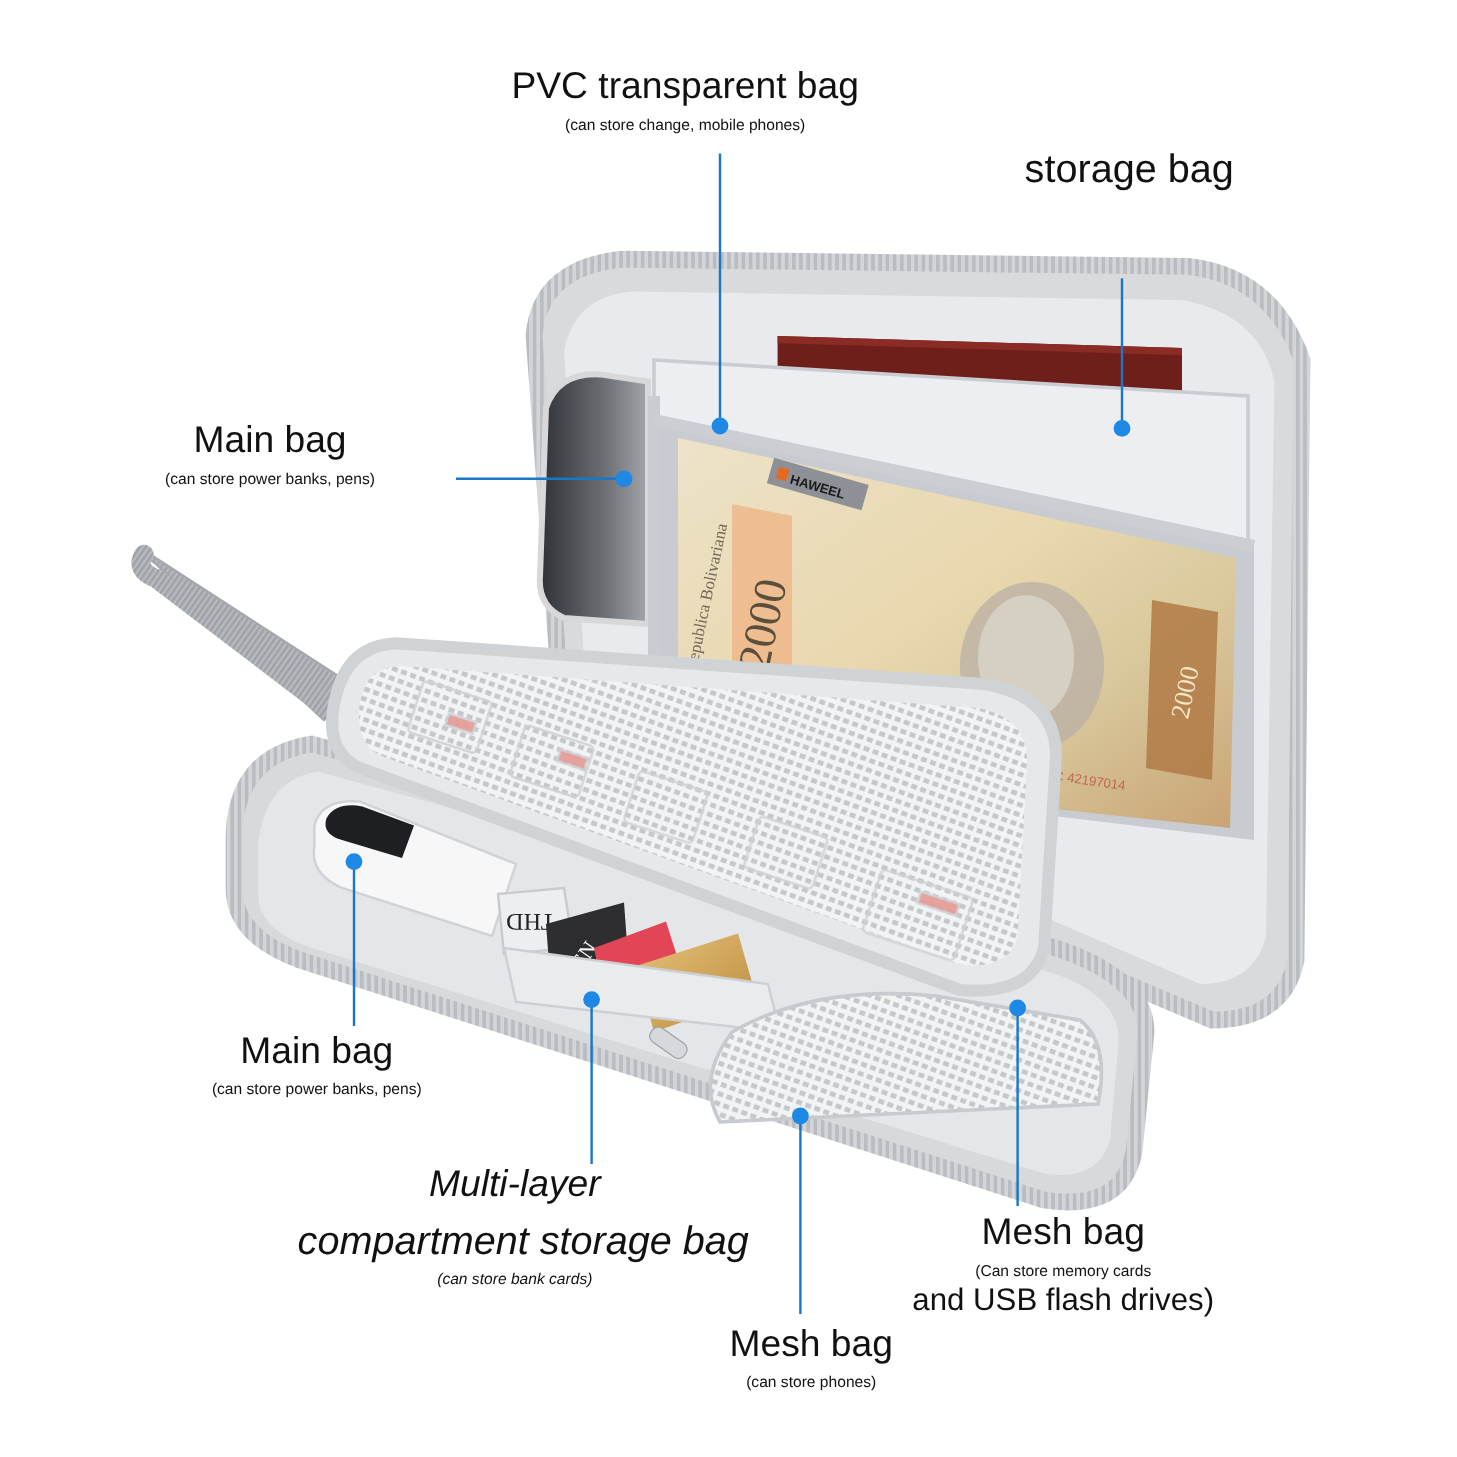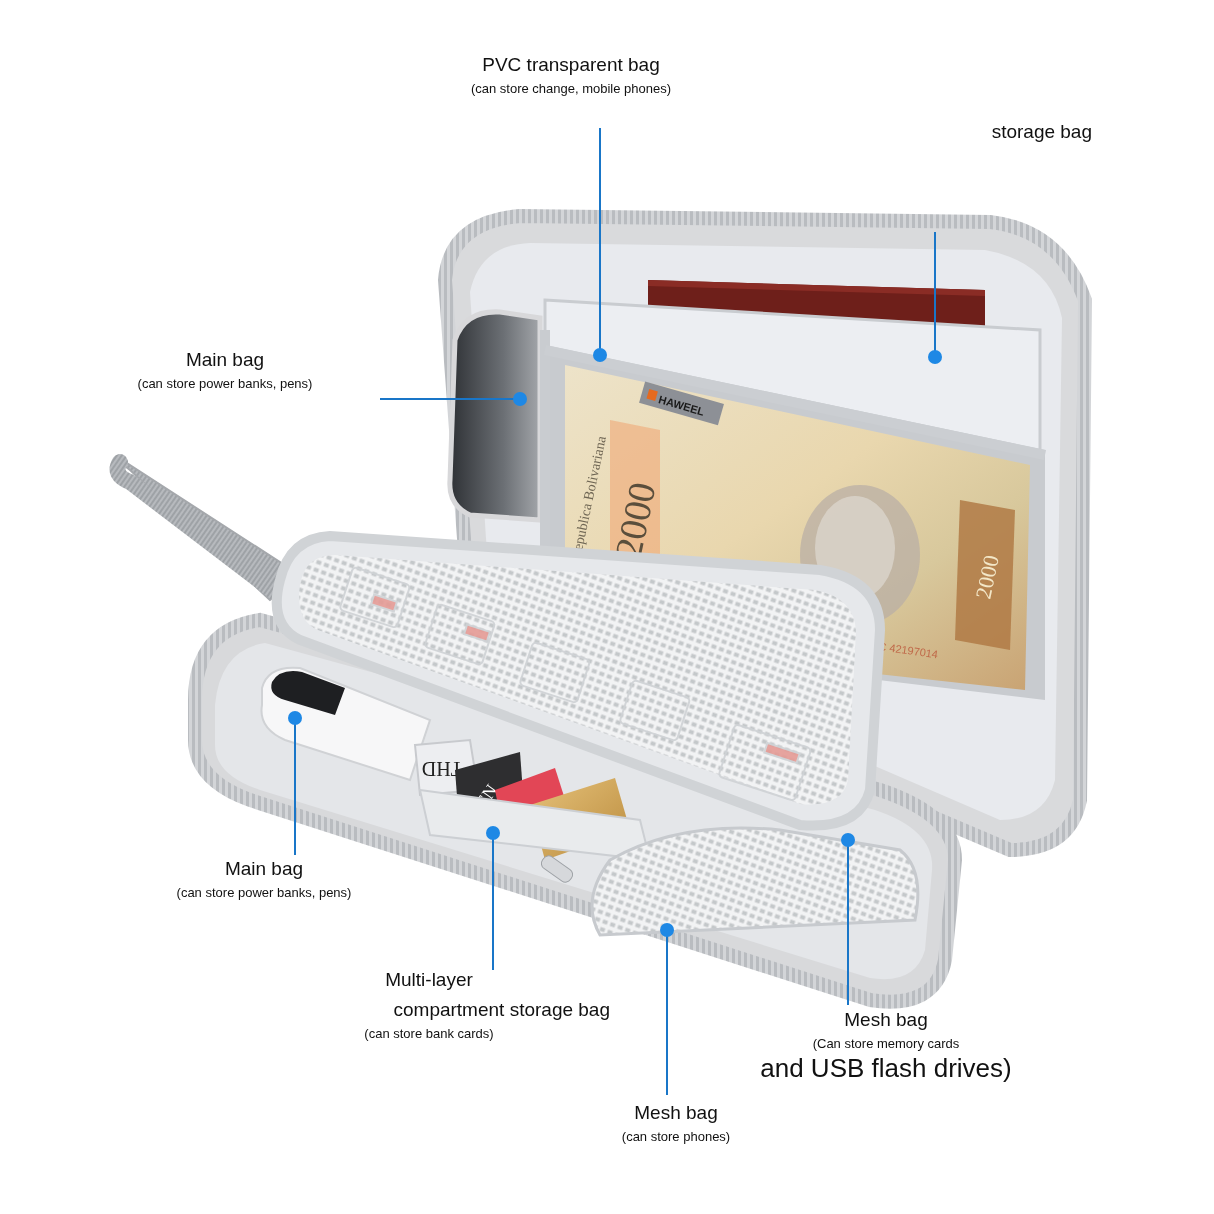--- a/index.html
+++ b/index.html
@@ -1,23 +1,23 @@
 <!DOCTYPE html>
 <html><head>
 <meta charset="utf-8">
 <style>
   html, body { margin: 0; padding: 0; background: #ffffff; }
   body { width: 1214px; height: 1214px; position: relative; overflow: hidden;
          font-family: "Liberation Sans", sans-serif; color: #111111; }
   .canvas { position: absolute; left: 0; top: 0; width: 1214px; height: 1214px; }
   svg.art { position: absolute; left: 0; top: 0; }
   .label { position: absolute; text-align: center; line-height: 1.25; }
-  .label .title { font-size: 19px; color: #111; display: block; white-space: nowrap; }
+  .label .title { font-size: 31px; color: #111; display: block; white-space: nowrap; }
   .label .sub { font-size: 13px; color: #111; display: block; white-space: nowrap; margin-top: 4px; }
-  .label .title2 { font-size: 19px; display: block; white-space: nowrap; margin-top: 6px; text-align: right; }
+  .label .title2 { font-size: 33px; display: block; white-space: nowrap; margin-top: 6px; }
   .label .sub2 { font-size: 26px; display: block; white-space: nowrap; }
 </style>
 </head>
 <body>
 
 <div class="canvas">
 
   <svg class="art" width="1214" height="1214" viewBox="0 0 1214 1214">
     <defs>
       <pattern id="mesh" width="8" height="8" patternUnits="userSpaceOnUse" patternTransform="rotate(20)">
@@ -158,21 +158,21 @@
   <div class="label" style="left:75px; top:348px; width:300px;">
     <span class="title">Main bag</span>
     <span class="sub">(can store power banks, pens)</span>
   </div>
 
   <div class="label" style="left:114px; top:857px; width:300px;">
     <span class="title">Main bag</span>
     <span class="sub">(can store power banks, pens)</span>
   </div>
 
-  <div class="label" style="left:248px; top:968px; width:362px;">
+  <div class="label" style="left:248px; top:968px; width:362px;font-style:italic;">
     <span class="title">Multi-layer</span>
     <span class="title2">compartment storage bag</span>
     <span class="sub">(can store bank cards)</span>
   </div>
 
   <div class="label" style="left:755px; top:1008px; width:262px;">
     <span class="title">Mesh bag</span>
     <span class="sub">(Can store memory cards</span>
     <span class="sub2">and USB flash drives)</span>
   </div>

